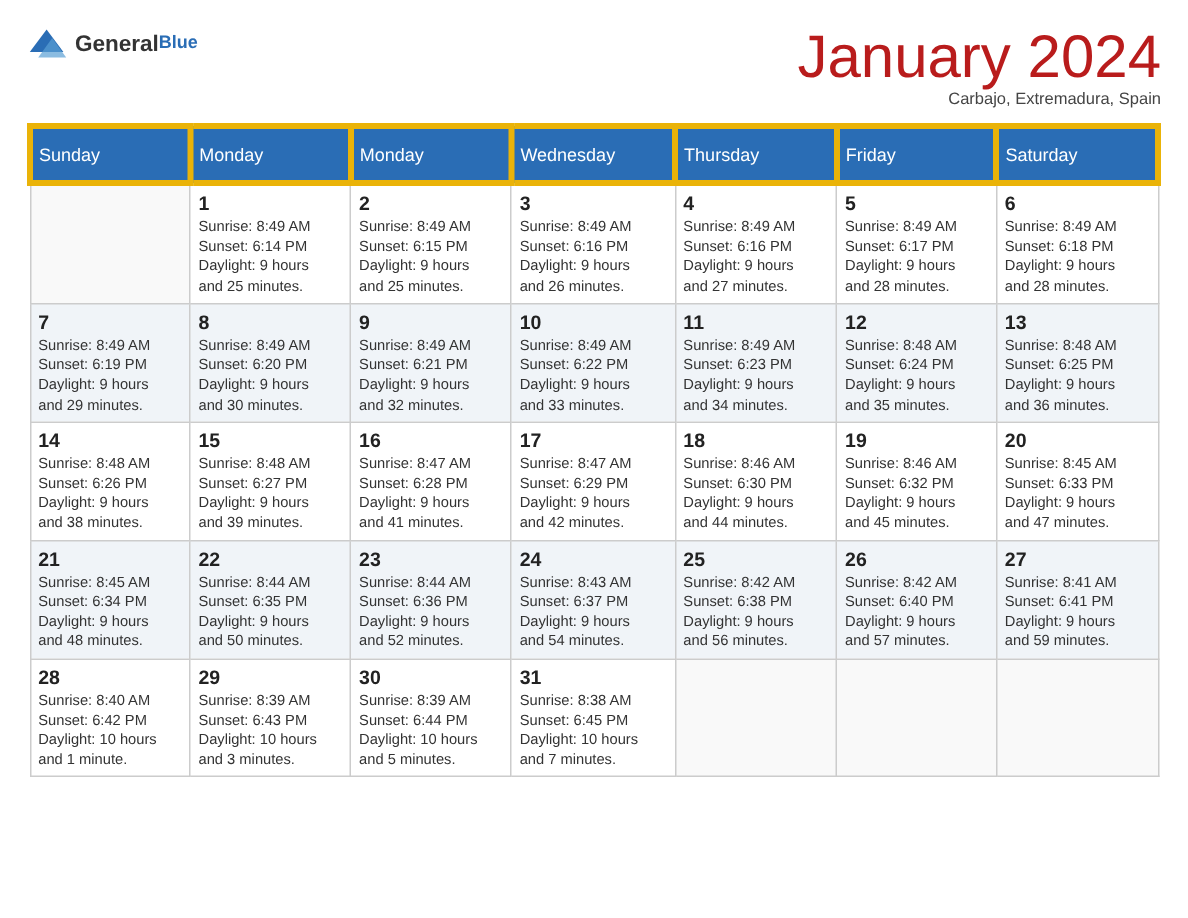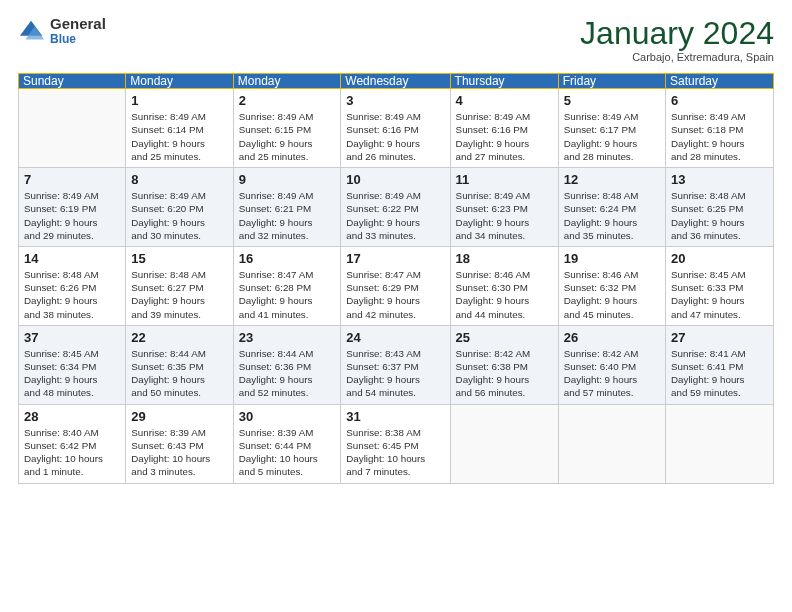--- a/index.html
+++ b/index.html
@@ -22,63 +22,63 @@
       align-items: flex-start;
       margin-bottom: 10px;
     }
     .logo {
       display: flex;
       align-items: center;
       gap: 4px;
     }
     .logo-text {
       display: flex;
-      flex-direction: column;
+      flex-direction: row;
       line-height: 1.1;
     }
     .logo-general {
       font-size: 15px;
       font-weight: bold;
       color: #333;
     }
     .logo-blue {
       font-size: 12px;
       font-weight: bold;
       color: #2a6db5;
     }
     .logo-icon {
       width: 28px;
       height: 28px;
     }
     .title-block {
       text-align: right;
     }
     .main-title {
-      font-size: 32px;
+      font-size: 40px;
       font-weight: 300;
-      color: #14532d;
+      color: #b91c1c;
       line-height: 1.1;
     }
     .subtitle {
       font-size: 11px;
       color: #444;
     }
     .calendar-table {
       width: 100%;
       border-collapse: collapse;
       font-size: 10.5px;
     }
     .calendar-table thead th {
       background-color: #2a6db5;
       color: #fff;
-      padding: 0 4px;
+      padding: 10px 4px;
       text-align: left;
       font-size: 12px;
       font-weight: normal;
-      border: 1px solid #eab308;
+      border: 4px solid #eab308;
     }
     .calendar-table tbody td {
       border: 1px solid #ccc;
       vertical-align: top;
       padding: 4px 5px;
       min-height: 70px;
       height: 74px;
       width: 113px;
     }
     .calendar-table tbody tr:nth-child(odd) td {
@@ -219,21 +219,21 @@
             <span class="day-number">19</span>
             <div class="day-info">Sunrise: 8:46 AM<br>Sunset: 6:32 PM<br>Daylight: 9 hours<br>and 45 minutes.</div>
           </td>
           <td>
             <span class="day-number">20</span>
             <div class="day-info">Sunrise: 8:45 AM<br>Sunset: 6:33 PM<br>Daylight: 9 hours<br>and 47 minutes.</div>
           </td>
         </tr>
         <tr>
           <td>
-            <span class="day-number">37</span>
+            <span class="day-number">21</span>
             <div class="day-info">Sunrise: 8:45 AM<br>Sunset: 6:34 PM<br>Daylight: 9 hours<br>and 48 minutes.</div>
           </td>
           <td>
             <span class="day-number">22</span>
             <div class="day-info">Sunrise: 8:44 AM<br>Sunset: 6:35 PM<br>Daylight: 9 hours<br>and 50 minutes.</div>
           </td>
           <td>
             <span class="day-number">23</span>
             <div class="day-info">Sunrise: 8:44 AM<br>Sunset: 6:36 PM<br>Daylight: 9 hours<br>and 52 minutes.</div>
           </td>

